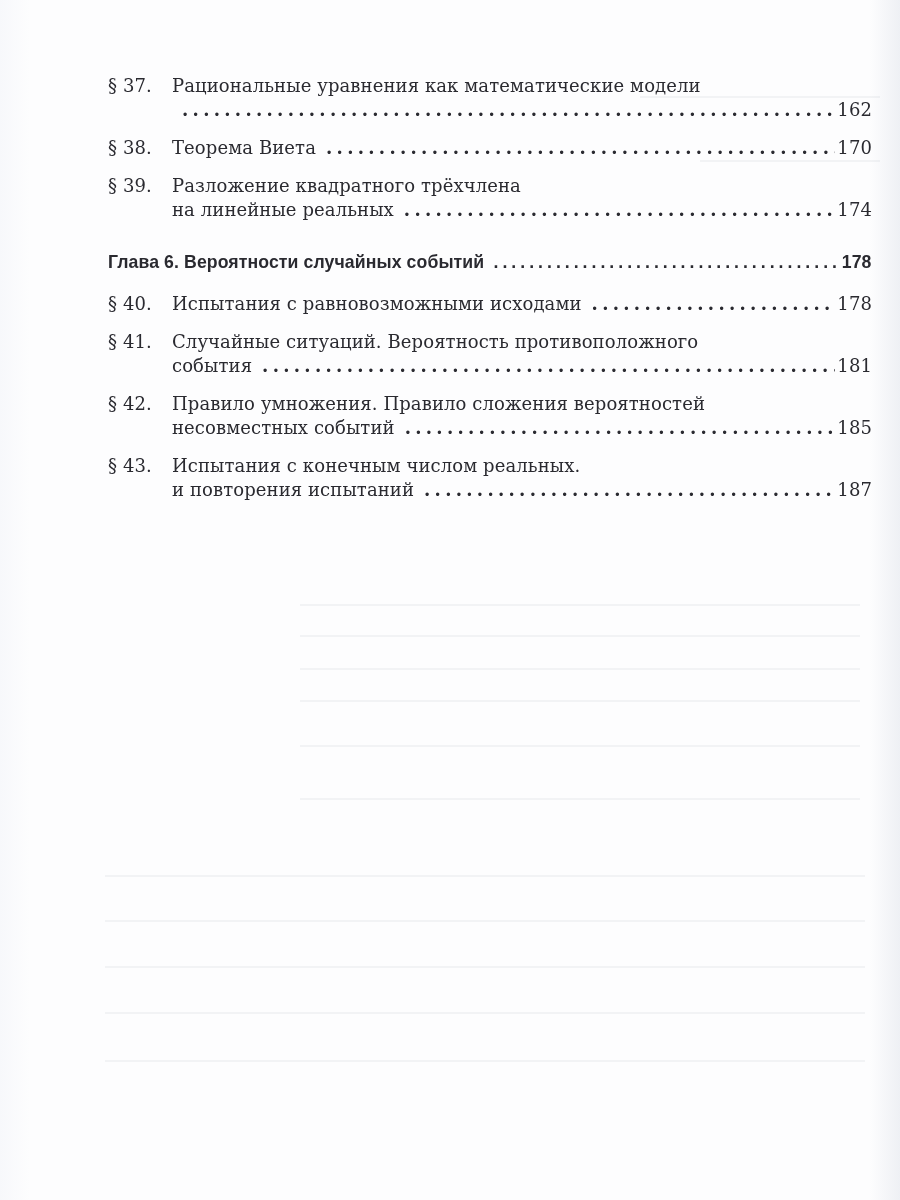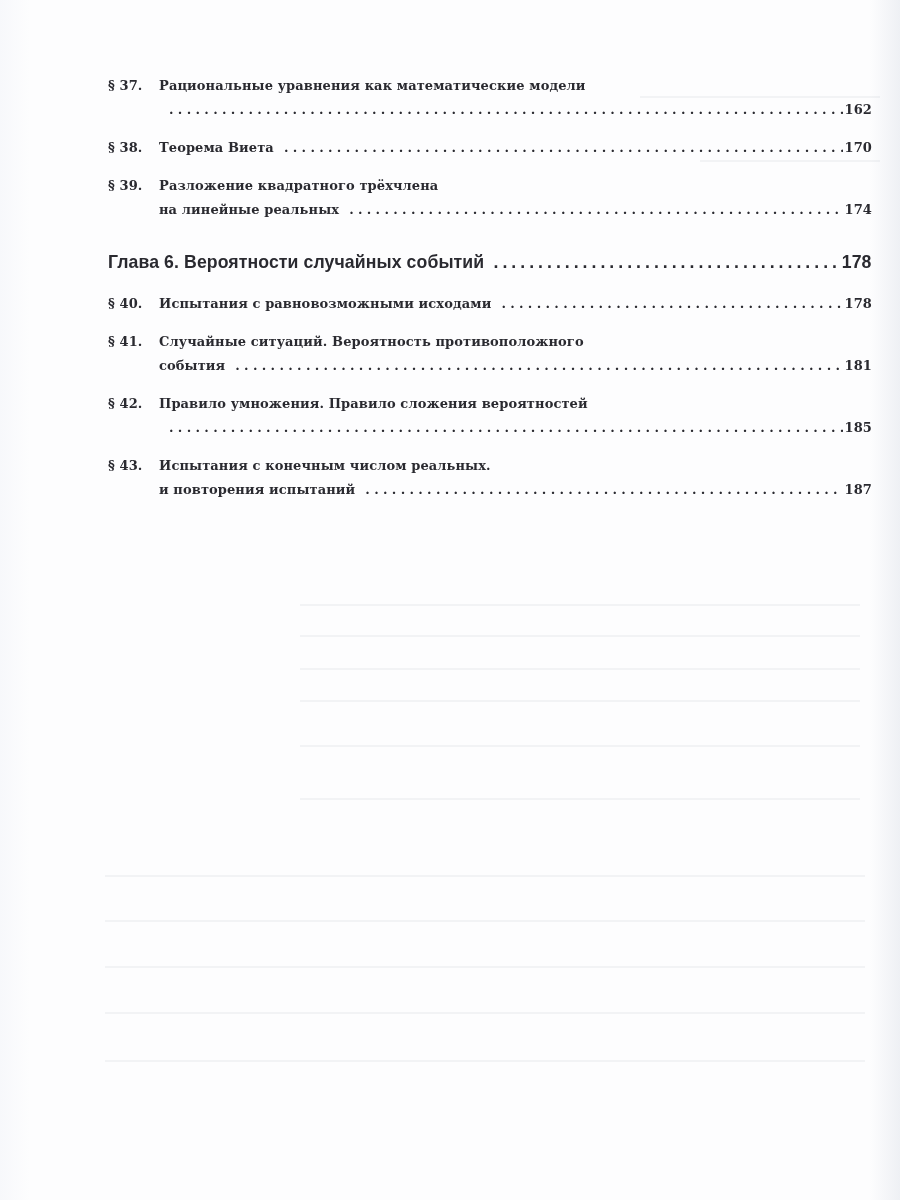--- a/index.html
+++ b/index.html
@@ -23,43 +23,43 @@
     }
     .toc {
       position: absolute;
       left: 108px;
       top: 74px;
       width: 764px;
     }
     .entry {
       position: relative;
       margin-bottom: 14px;
-      font-size: 13px;
+      font-size: 18px;
       line-height: 24px;
-      font-weight: bold;
+      font-weight: normal;
       letter-spacing: 0.1px;
     }
     .entry.chapter {
       margin-top: 28px;
       margin-bottom: 18px;
       font-family: "Liberation Sans", "DejaVu Sans", sans-serif;
       font-weight: bold;
       font-size: 19px;
       transform: scaleX(0.93);
       transform-origin: left;
       width: 821px;
     }
     .num {
       position: absolute;
       left: 0;
       top: 0;
       white-space: nowrap;
     }
     .body {
-      margin-left: 51px;
+      margin-left: 64px;
     }
     .line {
       display: flex;
       align-items: baseline;
       white-space: nowrap;
     }
     .line .txt {
       white-space: nowrap;
     }
     .dots {
@@ -186,20 +186,21 @@
       </div>
     </div>
 
     <div class="entry">
       <span class="num">§ 42.</span>
       <div class="body">
         <div class="line">
             <span class="txt">Правило умножения. Правило сложения вероятностей</span>
           </div>
         <div class="line">
+          <span class="txt">несовместных событий</span>
           <span class="dots"></span>
           <span class="pg">185</span>
         </div>
       </div>
     </div>
 
     <div class="entry">
       <span class="num">§ 43.</span>
       <div class="body">
         <div class="line">

